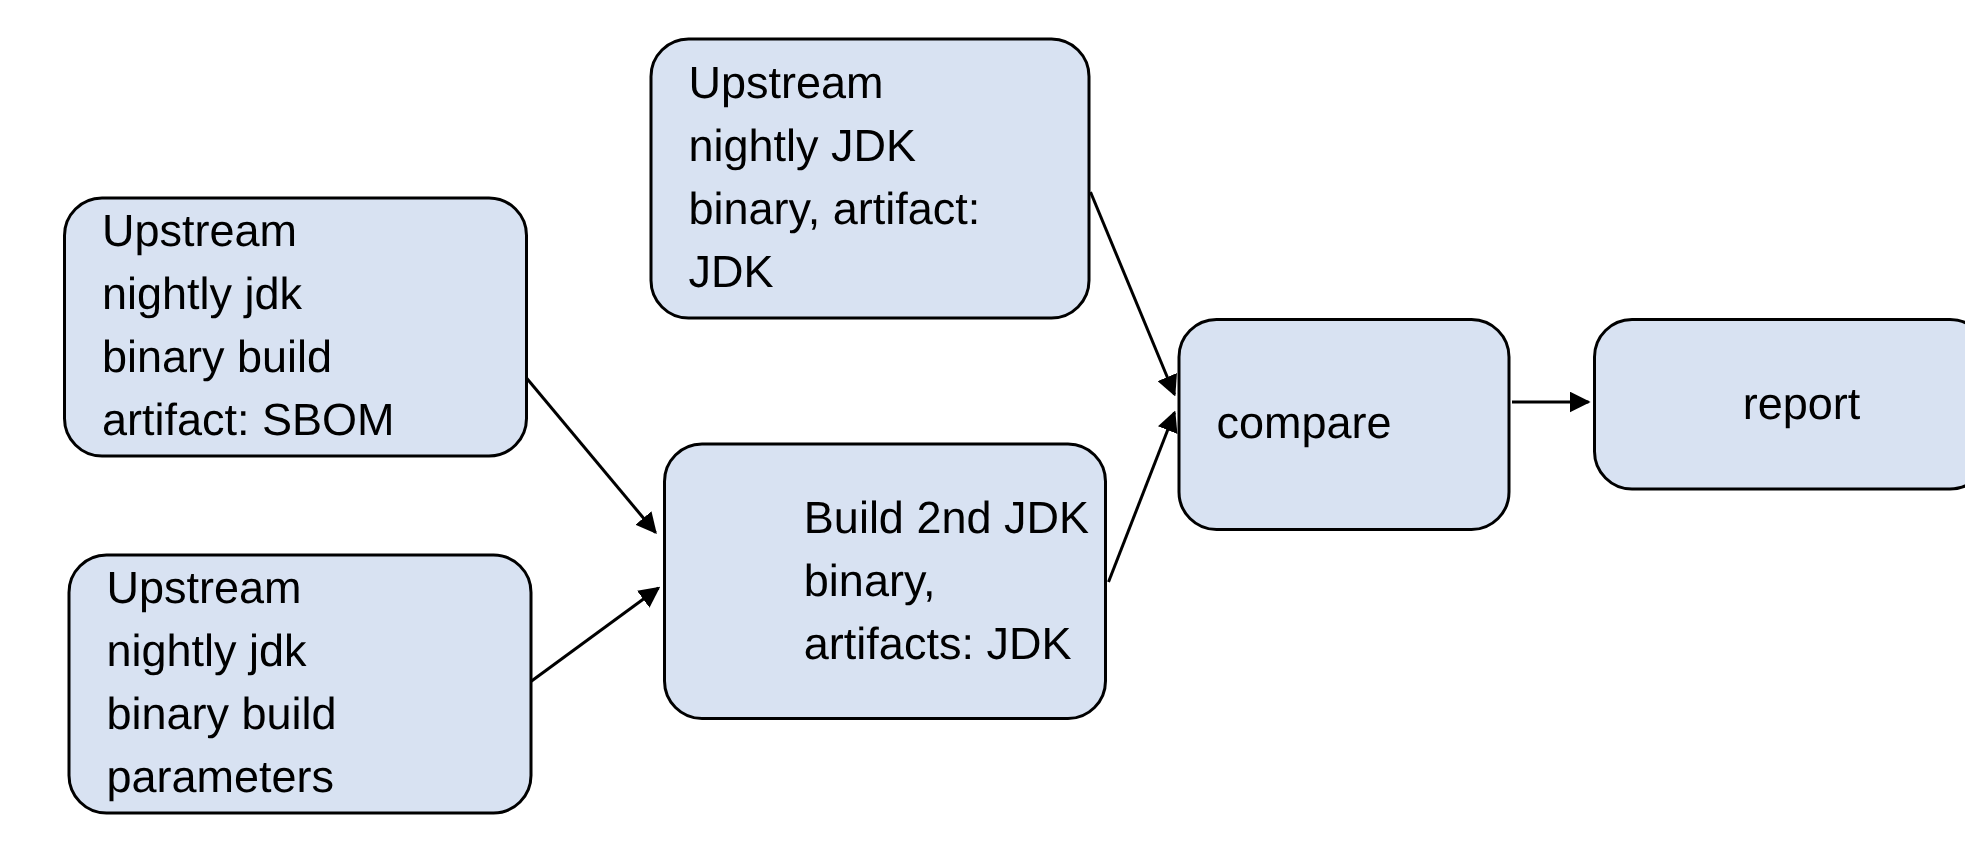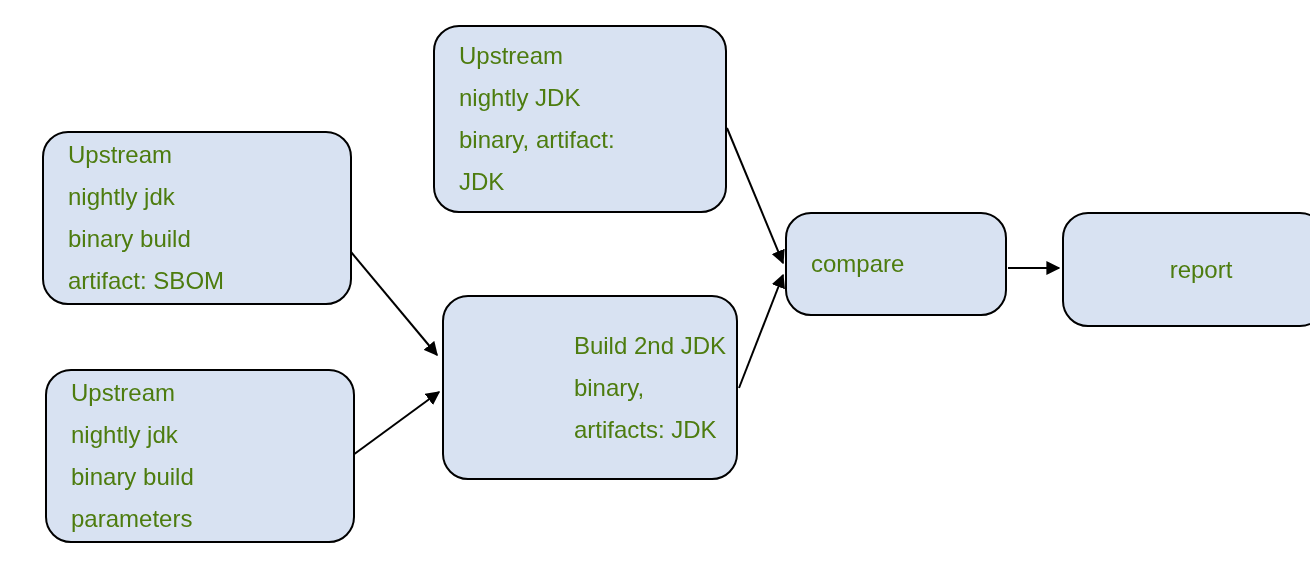--- a/index.html
+++ b/index.html
@@ -32,31 +32,31 @@
     box-sizing: border-box;
     background: #d8e2f2;
     border: 2px solid #000000;
     border-radius: 26px;
     display: flex;
     align-items: center;
     padding-left: 24px;
     padding-right: 10px;
   }
   .node .label {
-    font-size: 24px;
+    font-size: 30px;
     line-height: 42px;
-    color: #4d7c0f;
+    color: #000000;
     white-space: pre-line;
   }
   
   .node-sbom        { left: 42px;   top: 131px; width: 310px; height: 174px; }
   .node-params      { left: 45px;   top: 369px; width: 310px; height: 174px; }
   .node-upstreamjdk { left: 433px;  top: 25px;  width: 294px; height: 188px; }
   .node-build2nd    { left: 442px;  top: 295px; width: 296px; height: 185px; justify-content: flex-end; }
-  .node-compare     { left: 785px;  top: 212px; width: 222px; height: 104px; }
+  .node-compare     { left: 785px;  top: 212px; width: 222px; height: 142px; }
   .node-report      { left: 1062px; top: 212px; width: 264px; height: 115px; justify-content: center; }
 </style>
 </head>
 <body>
 
 <div class="canvas">
 
   <svg class="edges" viewBox="0 0 1310 570" xmlns="http://www.w3.org/2000/svg">
     <defs>
       <marker id="arrow" viewBox="0 0 10 10" refX="9" refY="5" markerWidth="7" markerHeight="7" orient="auto-start-reverse">

